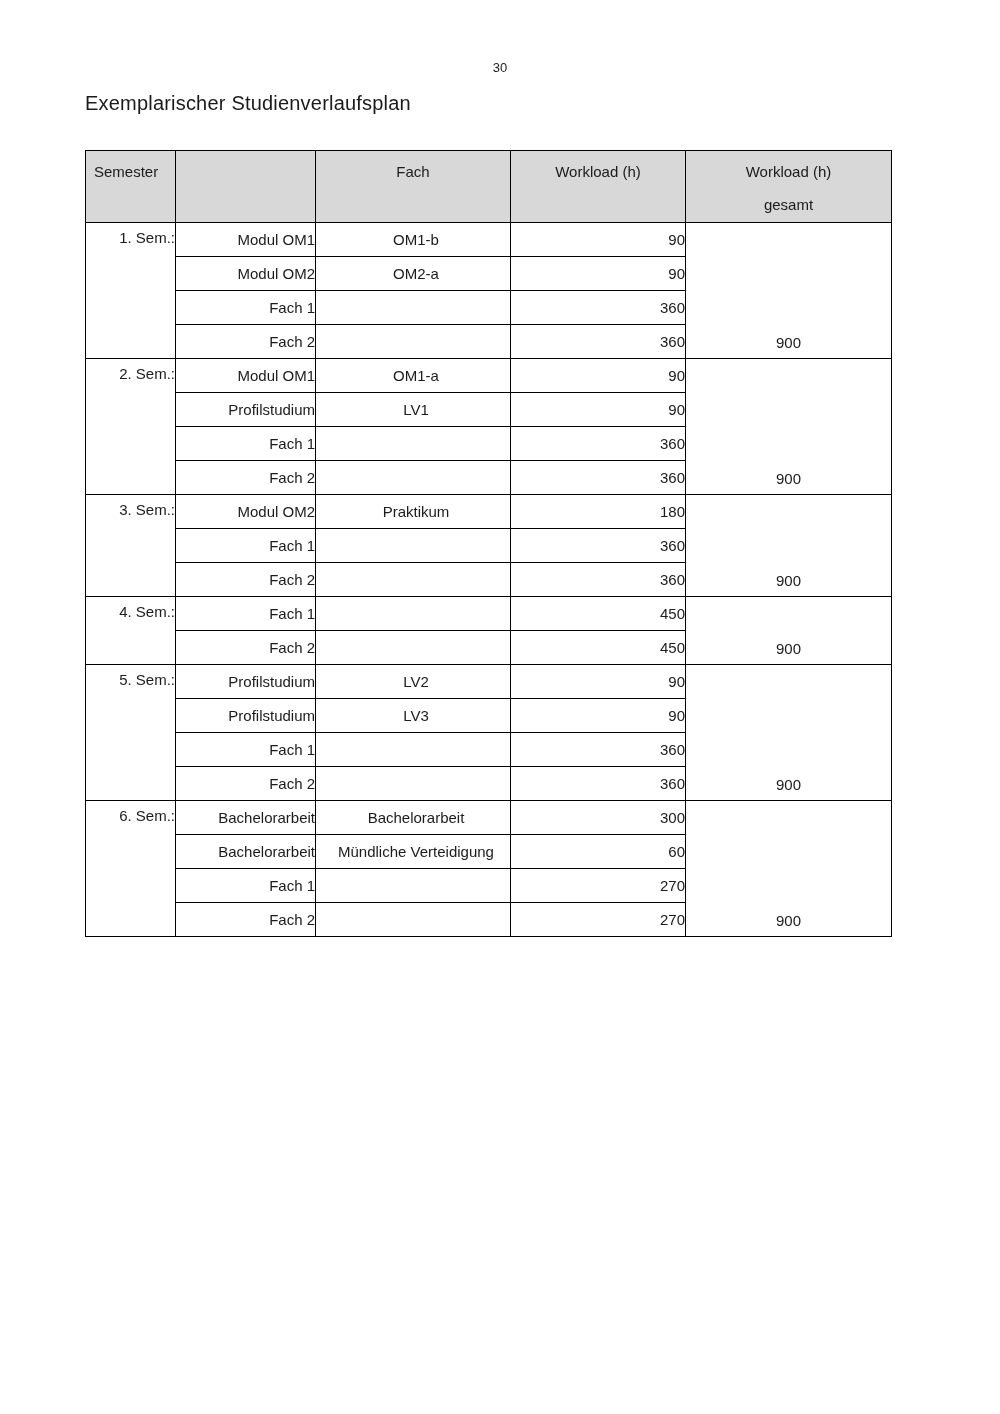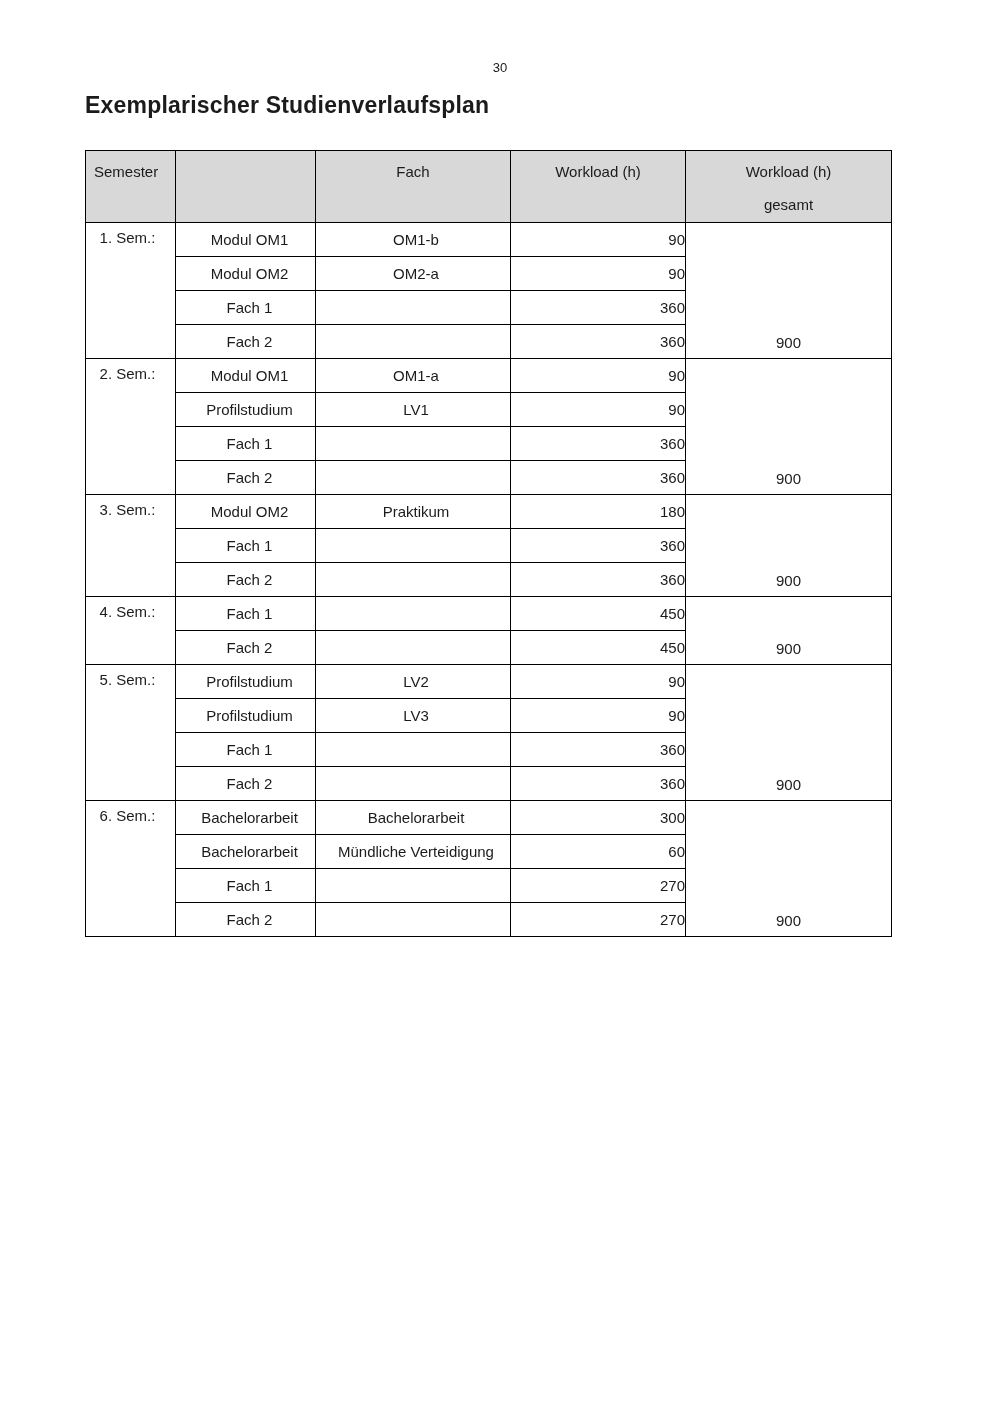--- a/index.html
+++ b/index.html
@@ -16,22 +16,22 @@
     top: 60px;
     left: 0;
     width: 100%;
     text-align: center;
     font-size: 13px;
   }
   .doc-title {
     position: absolute;
     top: 92px;
     left: 85px;
-    font-size: 23px;
-    font-weight: bold;
+    font-size: 20px;
+    font-weight: normal;
     letter-spacing: 0.2px;
   }
   table.study-plan {
     position: absolute;
     top: 150px;
     left: 85px;
     width: 806px;
     border-collapse: collapse;
     table-layout: fixed;
     font-size: 15px;
@@ -55,26 +55,26 @@
     height: 72px;
   }
   th.h-sem { text-align: left; padding-left: 8px; }
   th.h-cat { }
   th.h-mod, th.h-wl, th.h-total { text-align: center; }
   th.h-total div { line-height: 33px; }
 
   tbody tr { height: 34px; }
   td.sem {
     vertical-align: top;
-    text-align: center;
-    padding: 6px 14px 0 8px;
+    text-align: right;
+    padding: 6px 0 0 8px;
   }
   td.cat {
     vertical-align: middle;
-    text-align: center;
+    text-align: right;
     padding-left: 8px;
   }
   td.mod {
     vertical-align: middle;
     text-align: center;
     padding-left: 6px;
   }
   td.wl {
     vertical-align: middle;
     text-align: right;

